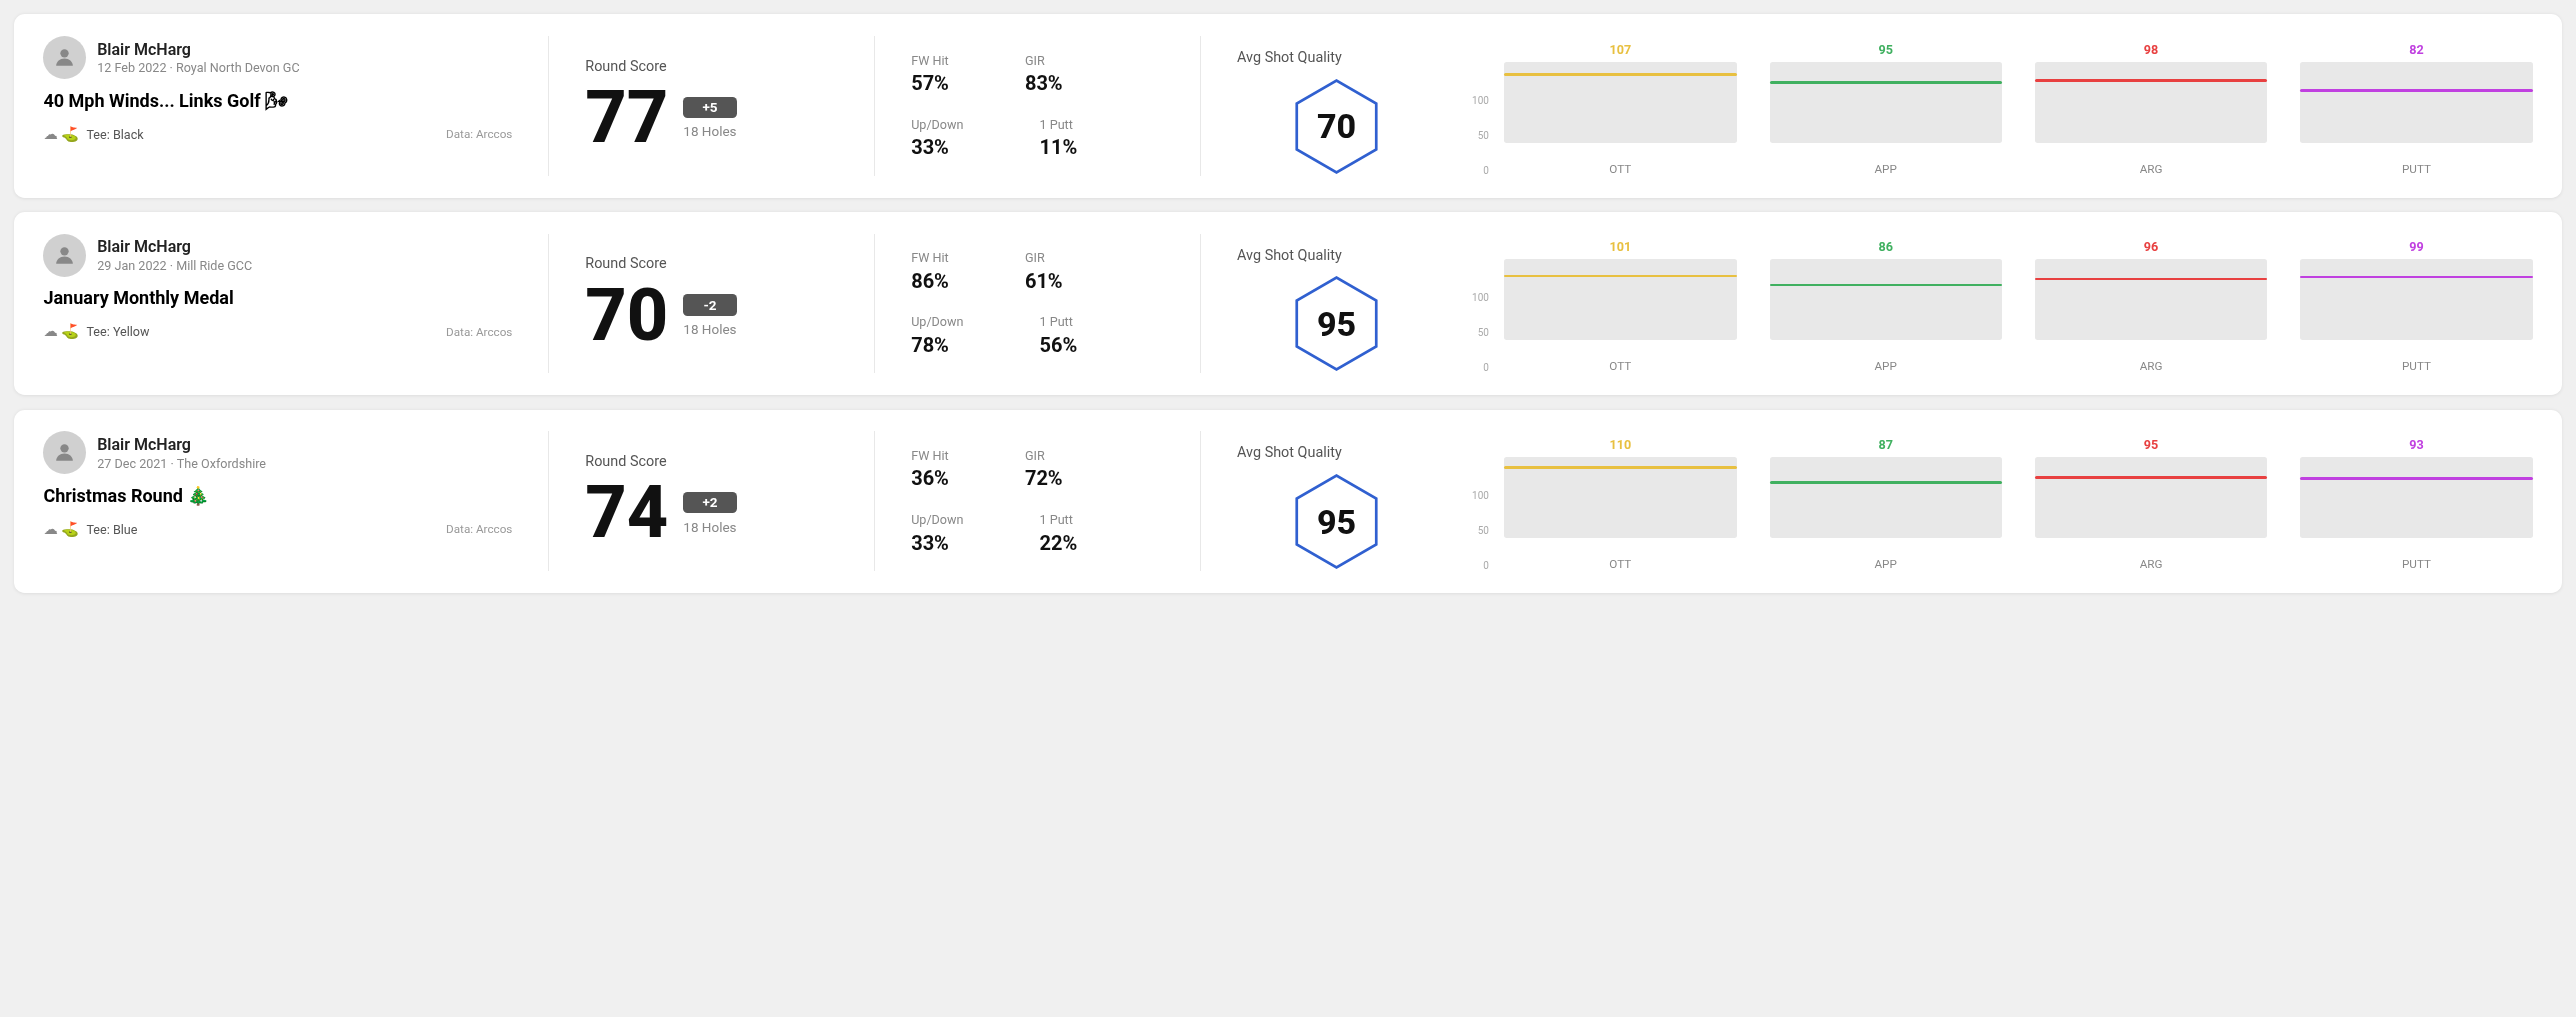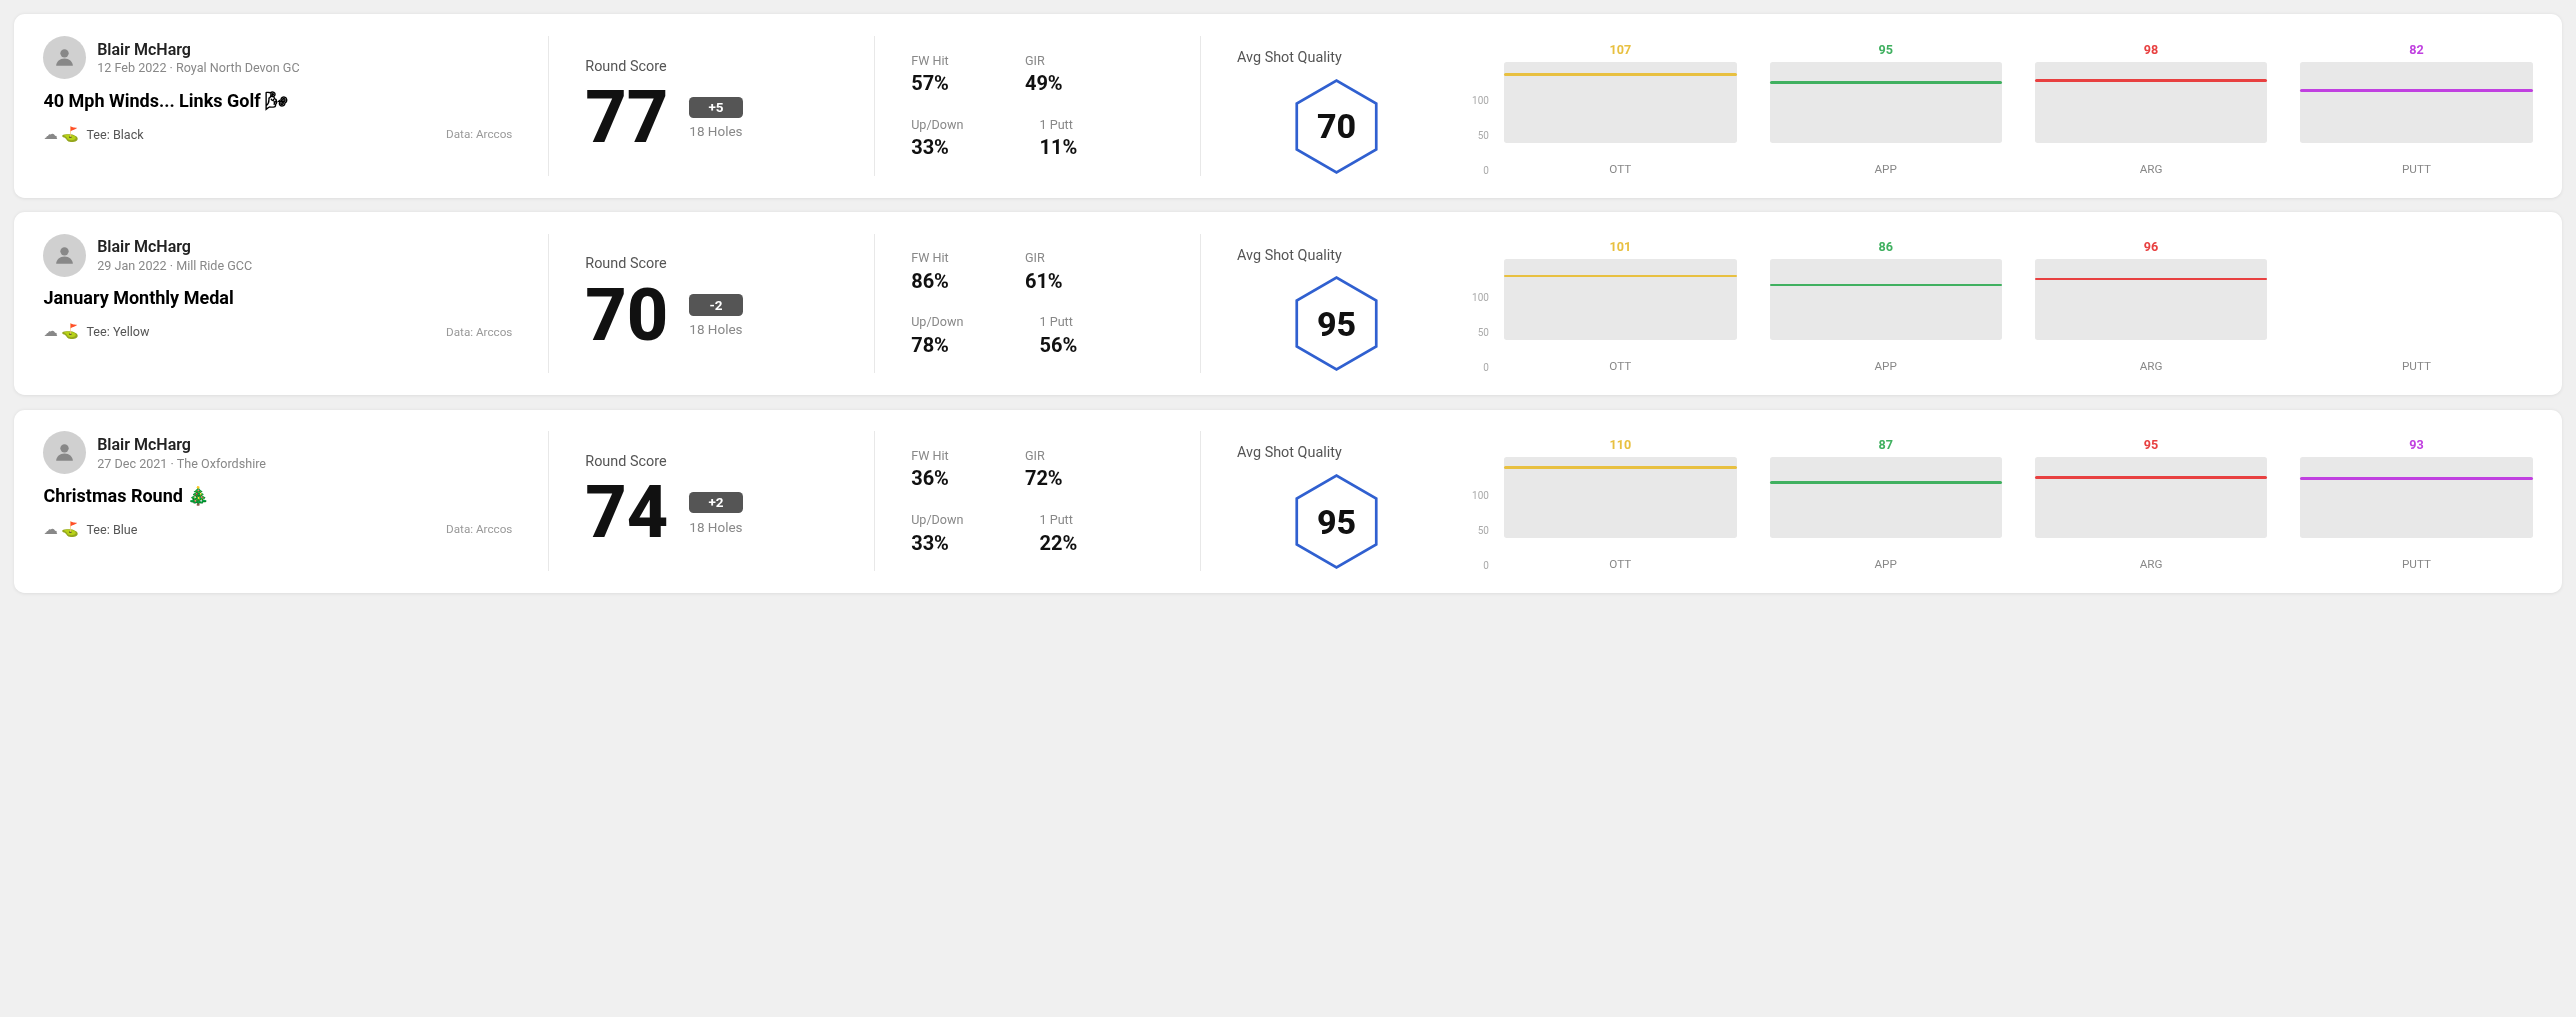--- a/index.html
+++ b/index.html
@@ -114,21 +114,21 @@
 
     .score-label {
       font-size: 14.4px;
       color: #555;
       margin-bottom: 7.2px;
     }
 
     .score-row {
       display: flex;
       align-items: center;
-      gap: 21px;
+      gap: 15px;
     }
 
     .score-number {
       font-size: 72px;
       font-weight: 800;
       color: #111;
       line-height: 1;
     }
 
     .score-badge-block {
@@ -349,21 +349,21 @@
       <div class="divider-v"></div>
 
       <div class="stats-section">
         <div class="stats-row">
           <div class="stat-item">
             <div class="stat-label">FW Hit</div>
             <div class="stat-value">57%</div>
           </div>
           <div class="stat-item">
             <div class="stat-label">GIR</div>
-            <div class="stat-value">49%</div>
+            <div class="stat-value">83%</div>
           </div>
         </div>
         <div class="stats-row">
           <div class="stat-item">
             <div class="stat-label">Up/Down</div>
             <div class="stat-value">33%</div>
           </div>
           <div class="stat-item">
             <div class="stat-label">1 Putt</div>
             <div class="stat-value">11%</div>
@@ -524,20 +524,24 @@
         <div class="bar-axis-label">APP</div>
       </div>
       <div class="bar-group">
         <div class="bar-container">
           <span class="bar-label-top" style="color:#e84040">96</span>
           <div class="bar-line" style="background:#e84040; bottom:60px; position:absolute;"></div>
         </div>
         <div class="bar-axis-label">ARG</div>
       </div>
       <div class="bar-group">
+        <div class="bar-container">
+          <span class="bar-label-top" style="color:#c040e0">99</span>
+          <div class="bar-line" style="background:#c040e0; bottom:62px; position:absolute;"></div>
+        </div>
         <div class="bar-axis-label">PUTT</div>
       </div>
           </div>
         </div>
       </div>
     </div>
 
     <div class="card">
 
       <div class="card-left">

